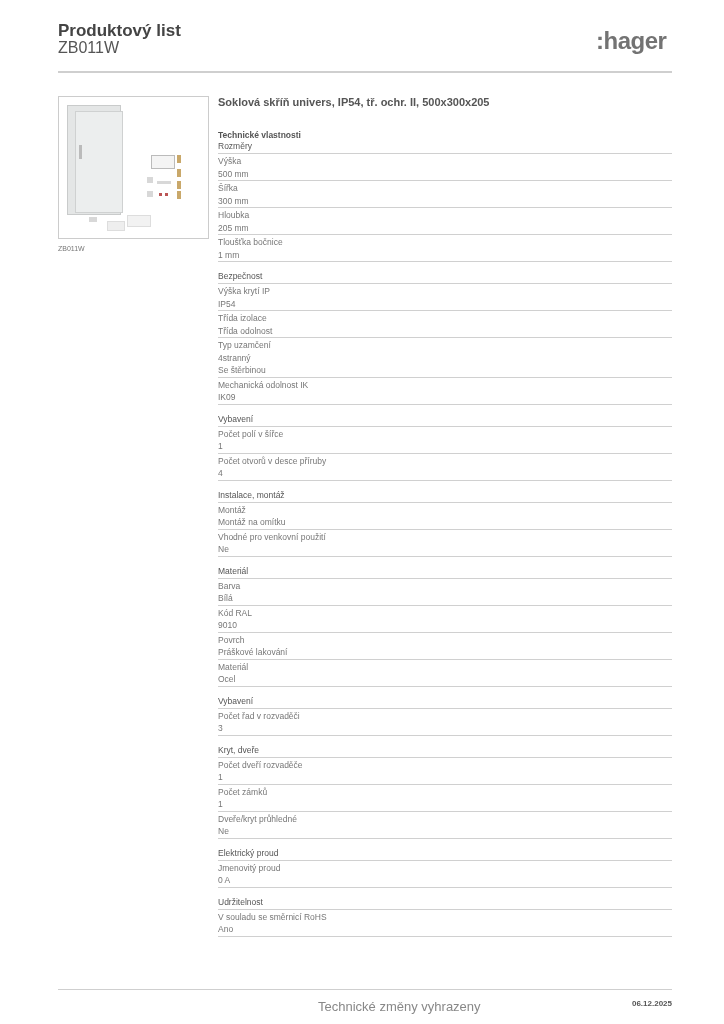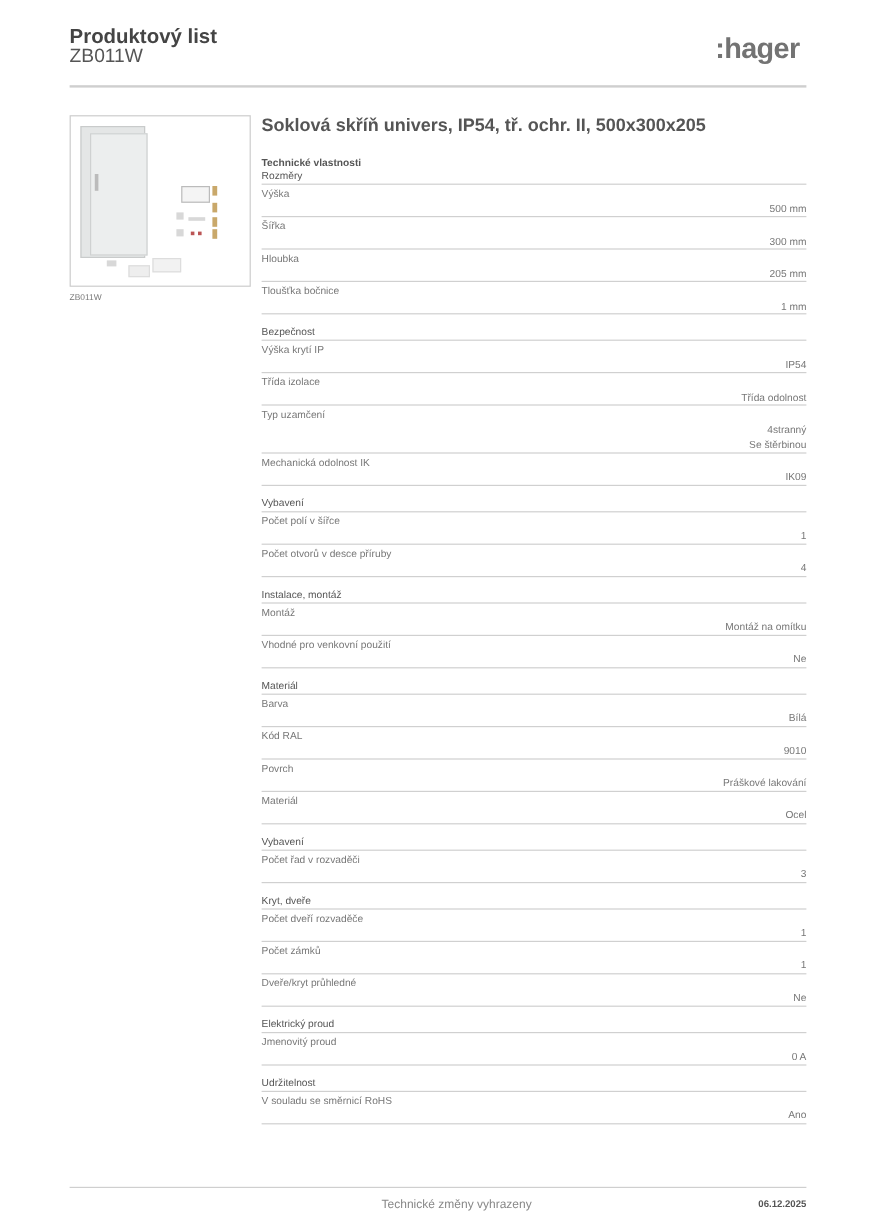--- a/index.html
+++ b/index.html
@@ -9,29 +9,29 @@
   .logo { position:absolute; left:596px; top:27px; font-size:24px; font-weight:bold; color:#737373; letter-spacing:-0.5px; }
   .hdr-line { position:absolute; left:58px; top:71px; width:614px; height:2px; background:#cfcfcf; }
   .img-box { position:absolute; left:58px; top:96px; width:151px; height:143px; border:1px solid #ccc; box-sizing:border-box; background:#fff; }
   .cab { position:absolute; left:8px; top:8px; width:52px; height:108px; background:#e4e6e6; border:1px solid #c9cbcb; }
   .cab-door { position:absolute; left:16px; top:14px; width:46px; height:100px; background:#eceeee; border:1px solid #cfd1d1; }
   .cab-handle { position:absolute; left:20px; top:48px; width:3px; height:14px; background:#bbb; }
   .acc { position:absolute; background:#d8d8d8; }
   .acc.y { background:#c9a86a; }
   .img-cap { position:absolute; left:58px; top:245px; font-size:7px; color:#777; }
   .content { position:absolute; left:218px; top:96px; width:454px; }
-  .prod-title { font-size:15px; font-weight:bold; color:#555; margin:0 0 23px 0; height:11px; }
+  .prod-title { font-size:11px; font-weight:bold; color:#555; margin:0 0 23px 0; height:11px; }
   .tech { font-size:8.5px; font-weight:bold; color:#555; height:11px; margin-bottom:0; }
   .sec-h { font-size:8.5px; font-weight:normal; color:#555; height:12px; border-bottom:1.5px solid #d0d0d0; padding-top:0; }
   .row { display:flex; justify-content:space-between; font-size:8.5px; color:#777; border-bottom:1.5px solid #d0d0d0; min-height:12.5px; line-height:12.5px; padding-top:1px;flex-direction:column; }
-  .row .v { text-align:right; }
+  .row .v { }
   .section { margin-bottom:9px; }
   .ftr-line { position:absolute; left:58px; top:989px; width:614px; height:1px; background:#cfcfcf; }
   .ftr-l { position:absolute; left:58px; top:1035px; font-size:8px; font-weight:bold; color:#555; }
-  .ftr-c { position:absolute; left:318px; top:999px; font-size:10px; color:#888; }
+  .ftr-c { position:absolute; left:318px; top:999px; font-size:13px; color:#888; }
   .ftr-r { position:absolute; right:52px; top:999px; font-size:8px; font-weight:bold; color:#555; }
 </style>
 </head>
 <body>
 
 <div class="hdr-title">Produktový list</div>
 <div class="hdr-code">ZB011W</div>
 <div class="logo">:hager</div>
 <div class="hdr-line"></div>
 

